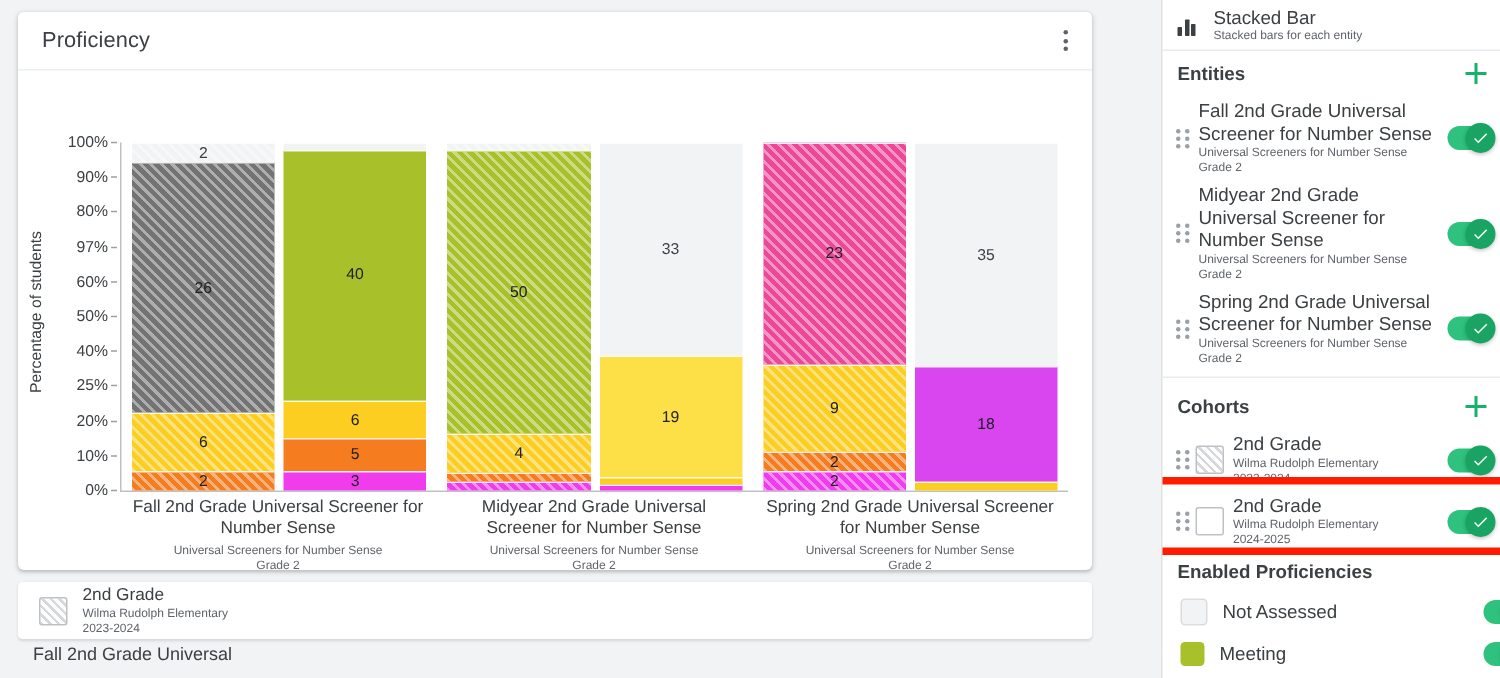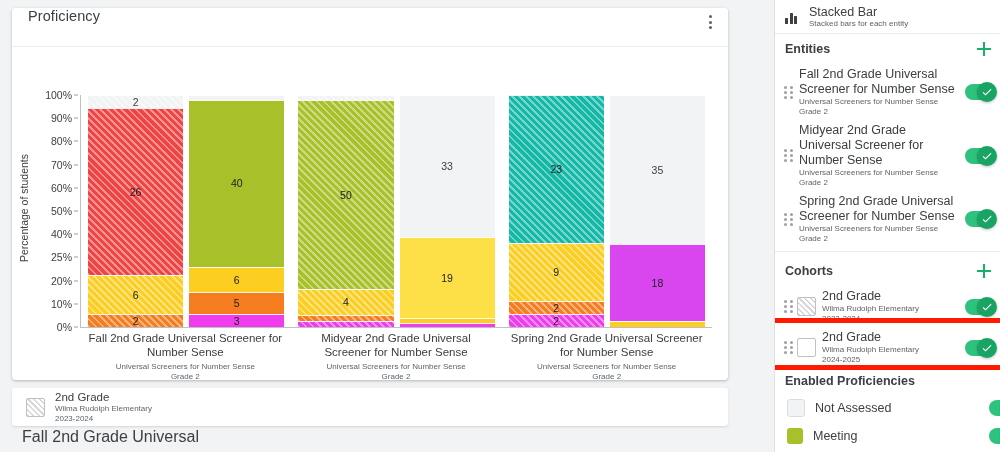--- a/index.html
+++ b/index.html
@@ -12,21 +12,21 @@
   .app{position:relative;width:1000px;height:452px;display:flex;}
 
   
   .left{width:740px;height:452px;position:relative;background:#f1f3f4;}
   .card{
     position:absolute;left:12px;top:8px;width:716px;height:372px;
     background:#ffffff;border-radius:4px;
     box-shadow:0 1px 2px rgba(60,64,67,.20),0 1px 3px 1px rgba(60,64,67,.10);
     overflow:hidden;
   }
-  .card-head{height:38px;display:flex;padding:0 4px 0 16px;
+  .card-head{height:38px;display:flex;align-items:center;padding:0 4px 0 16px;
     border-bottom:1px solid #eceff1;background:#fff;}
   .card-title{font-size:14.5px;color:#3c4043;letter-spacing:.1px;}
   .spacer{flex:1}
   .kebab{width:28px;height:28px;display:flex;flex-direction:column;
     align-items:center;justify-content:center;gap:2.5px;cursor:pointer;border-radius:50%;}
   .kebab i{width:3px;height:3px;border-radius:50%;background:#5f6368;display:block;}
 
   
   .plot-wrap{position:relative;width:716px;height:332px;}
   .ylabel{
@@ -67,21 +67,21 @@
     position:absolute;left:12px;top:388px;width:716px;height:38px;
     background:#fff;border-radius:3px;display:flex;align-items:center;
     padding:0 14px;box-sizing:border-box;gap:10px;
     box-shadow:0 1px 2px rgba(60,64,67,.16);
   }
   .hatchbox{width:17px;height:17px;border:1px solid #bdc1c6;border-radius:2px;flex:none;
     background-image:repeating-linear-gradient(45deg,#d6d8da 0 1.5px,#fff 1.5px 4px);}
   .cs-t1{font-size:11.5px;color:#3c4043;line-height:13px;}
   .cs-t2{font-size:8px;color:#5f6368;line-height:9.5px;}
   .bottom-text{position:absolute;left:22px;top:429px;width:300px;
-    font-size:16px;color:#3c4043;line-height:15px;}
+    font-size:12px;color:#3c4043;line-height:15px;}
 
   
   .right{position:absolute;left:750px;top:0;width:250px;height:452px;
     background:#ffffff;border-left:1px solid #e0e0e0;overflow:hidden;margin-left:24px;}
   .r-head{height:33px;display:flex;align-items:center;padding:0 6px 0 10px;
     border-bottom:1px solid #e8eaed;gap:8px;}
   .bars-icon{width:16px;height:14px;display:flex;align-items:flex-end;gap:1.5px;flex:none;}
   .bars-icon i{display:block;width:3px;background:#3c4043;border-radius:.5px;}
   .r-head .tt{flex:1;min-width:0;}
   .r-head .t1{font-size:12.5px;color:#3c4043;line-height:14px;}
@@ -154,40 +154,40 @@
             <div class="ytick" style="top:185.6px">20%</div>
             <div class="ytickmark" style="top:185.6px"></div>
             <div class="ytick" style="top:162.4px">25%</div>
             <div class="ytickmark" style="top:162.4px"></div>
             <div class="ytick" style="top:139.2px">40%</div>
             <div class="ytickmark" style="top:139.2px"></div>
             <div class="ytick" style="top:116px">50%</div>
             <div class="ytickmark" style="top:116px"></div>
             <div class="ytick" style="top:92.80000000000001px">60%</div>
             <div class="ytickmark" style="top:92.80000000000001px"></div>
-            <div class="ytick" style="top:69.60000000000002px">70%</div>
+            <div class="ytick" style="top:69.60000000000002px">97%</div>
             <div class="ytickmark" style="top:69.60000000000002px"></div>
             <div class="ytick" style="top:46.39999999999998px">80%</div>
             <div class="ytickmark" style="top:46.39999999999998px"></div>
             <div class="ytick" style="top:23.19999999999999px">90%</div>
             <div class="ytickmark" style="top:23.19999999999999px"></div>
             <div class="ytick" style="top:0px">100%</div>
             <div class="ytickmark" style="top:0px"></div>
           </div>
         <div class="plotarea">
           <div class="groups" id="groups">
               <div class="group">
                 <div class="bar">
                   <div class="seg hatch" style="height:5.6%;background:#f57c1f">
                     <span>2</span>
                   </div>
                   <div class="seg hatch" style="height:16.7%;background:#fbce21">
                     <span>6</span>
                   </div>
-                  <div class="seg hatch" style="height:72.2%;background:#ef4444">
+                  <div class="seg hatch" style="height:72.2%;background:#737373">
                     <span>26</span>
                   </div>
                   <div class="seg hatch na" style="height:5.5%;background:#f1f3f4">
                     <span>2</span>
                   </div>
                 </div>
                 <div class="bar">
                   <div class="seg" style="height:5.6%;background:#f03ced">
                     <span>3</span>
                   </div>
@@ -230,21 +230,21 @@
                 <div class="bar">
                   <div class="seg hatch" style="height:5.6%;background:#f03ced">
                     <span>2</span>
                   </div>
                   <div class="seg hatch" style="height:5.6%;background:#f57c1f">
                     <span>2</span>
                   </div>
                   <div class="seg hatch" style="height:25%;background:#fbce21">
                     <span>9</span>
                   </div>
-                  <div class="seg hatch" style="height:63.8%;background:#14b8a6">
+                  <div class="seg hatch" style="height:63.8%;background:#ec4899">
                     <span>23</span>
                   </div>
                 </div>
                 <div class="bar">
                   <div class="seg" style="height:2.4%;background:#fbce21"></div>
                   <div class="seg" style="height:33.4%;background:#d946ef">
                     <span>18</span>
                   </div>
                   <div class="seg na" style="height:64.2%;background:#f1f3f4">
                     <span>35</span>

